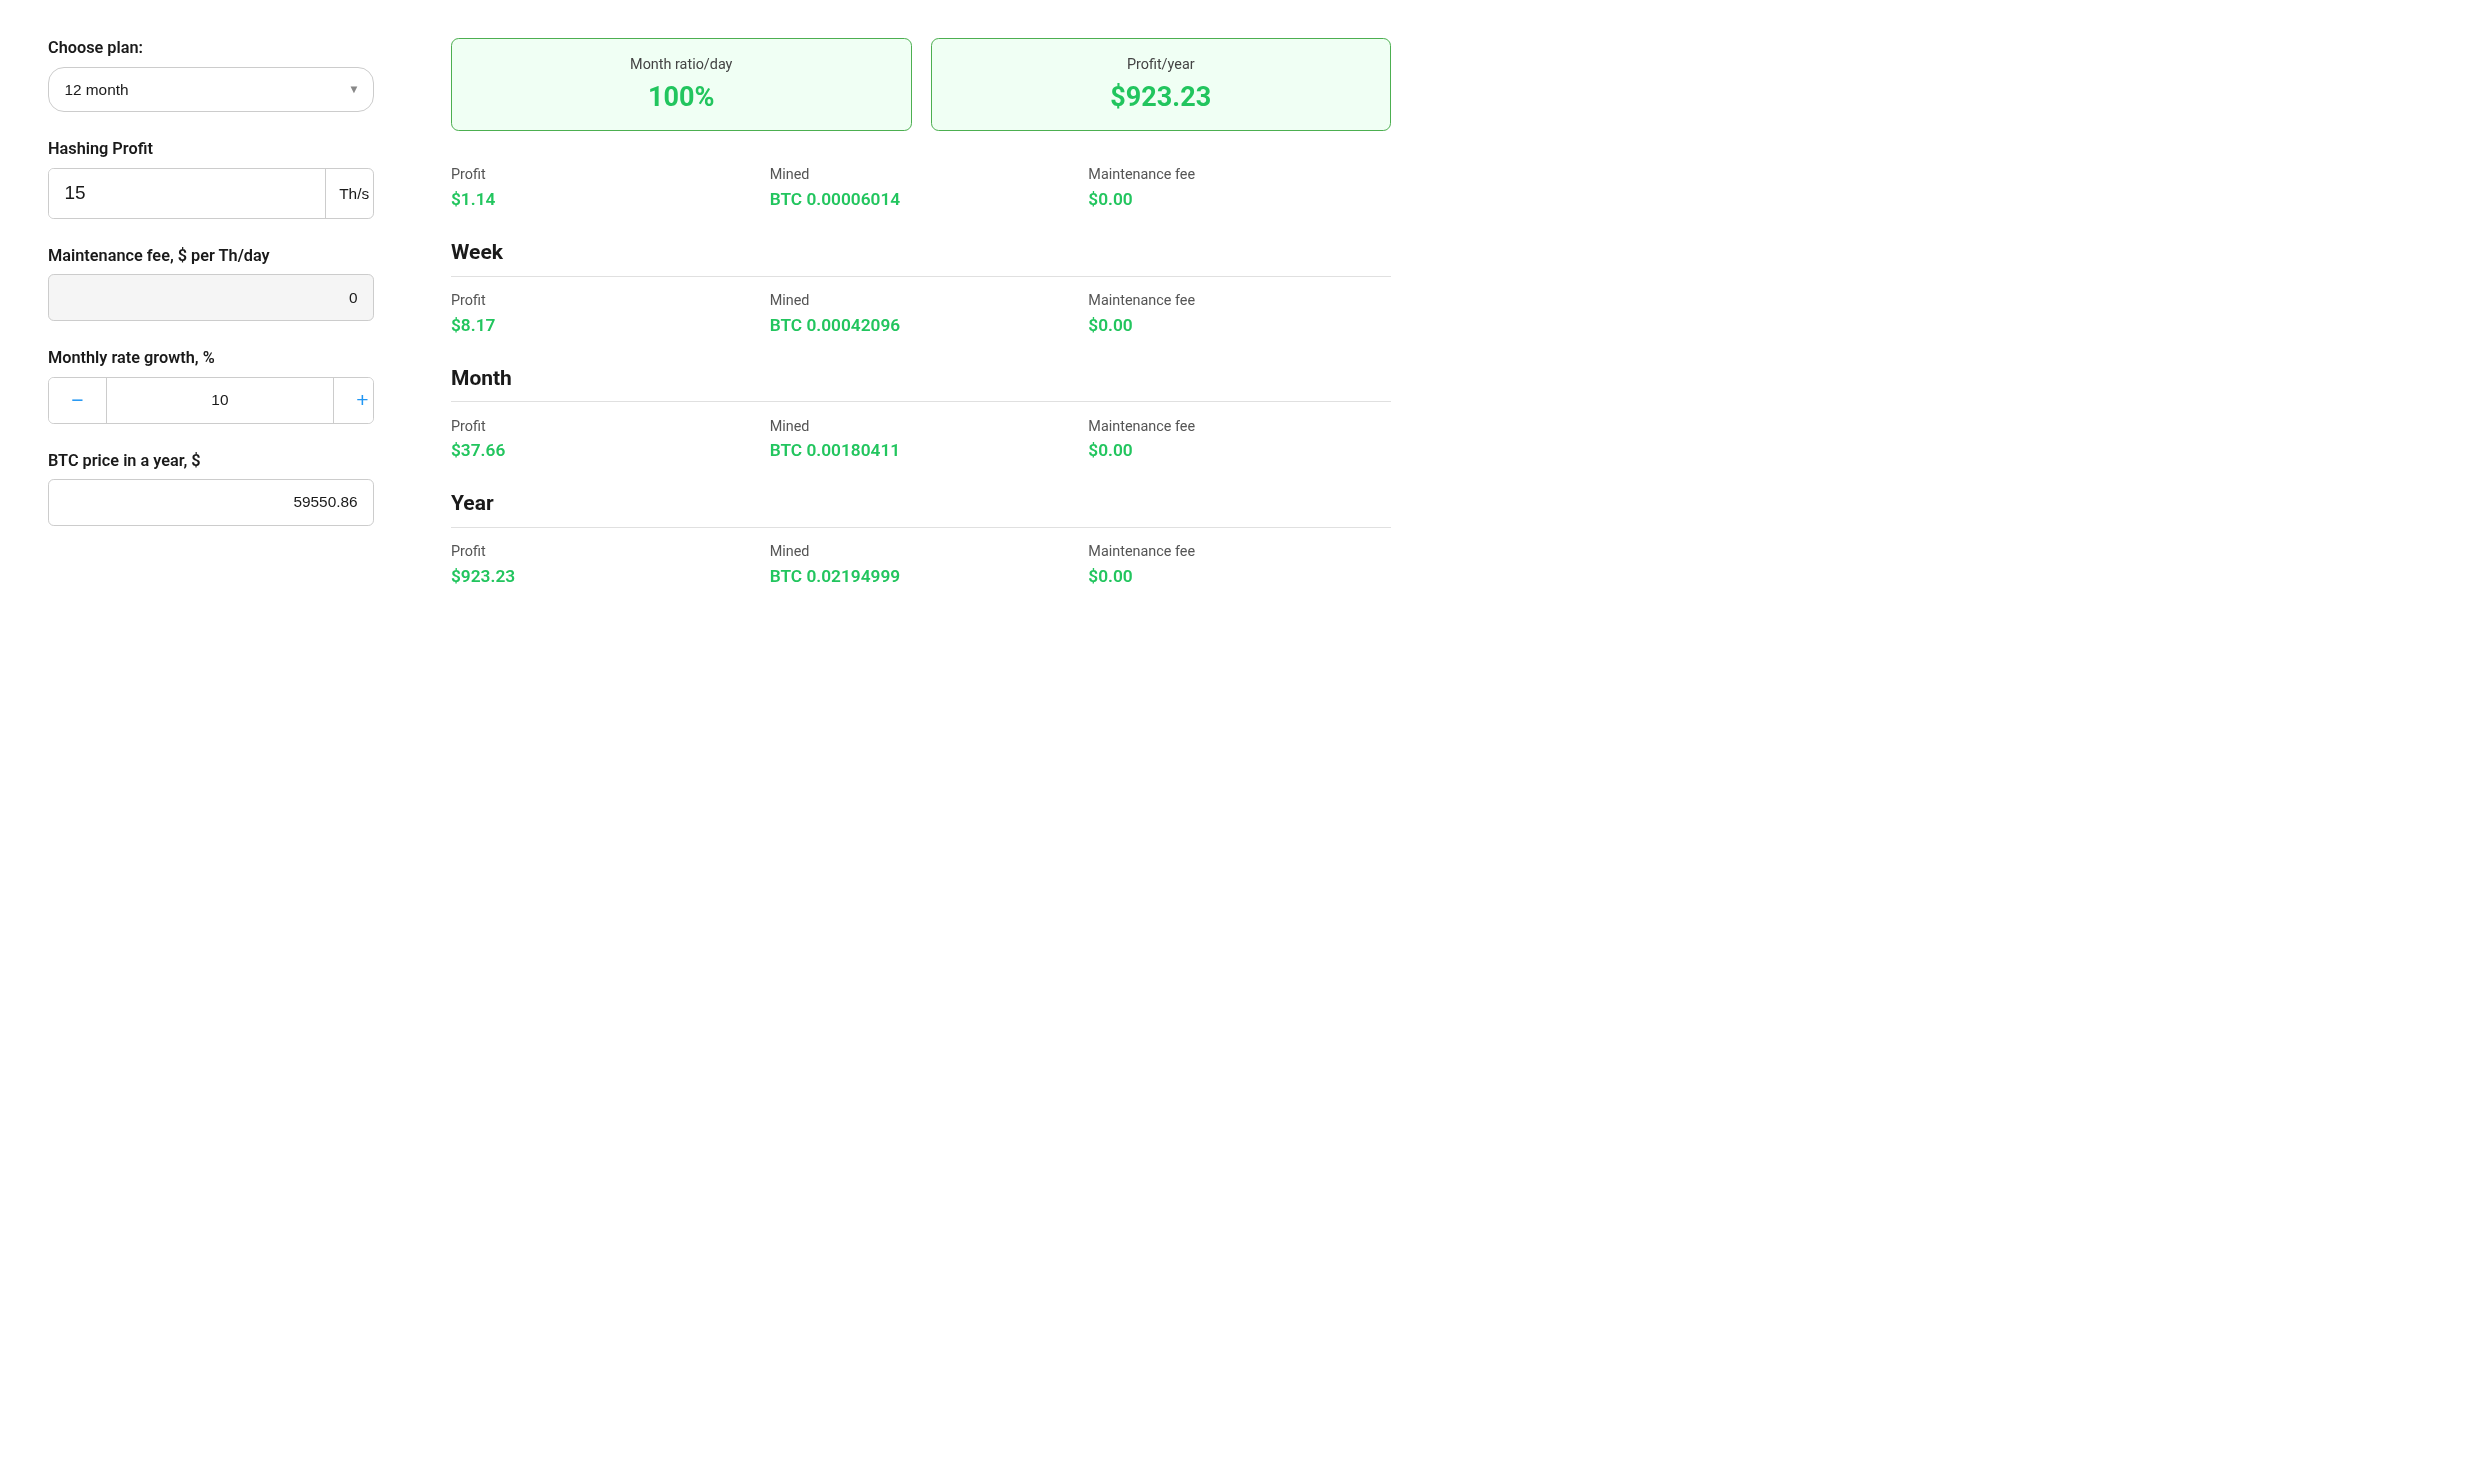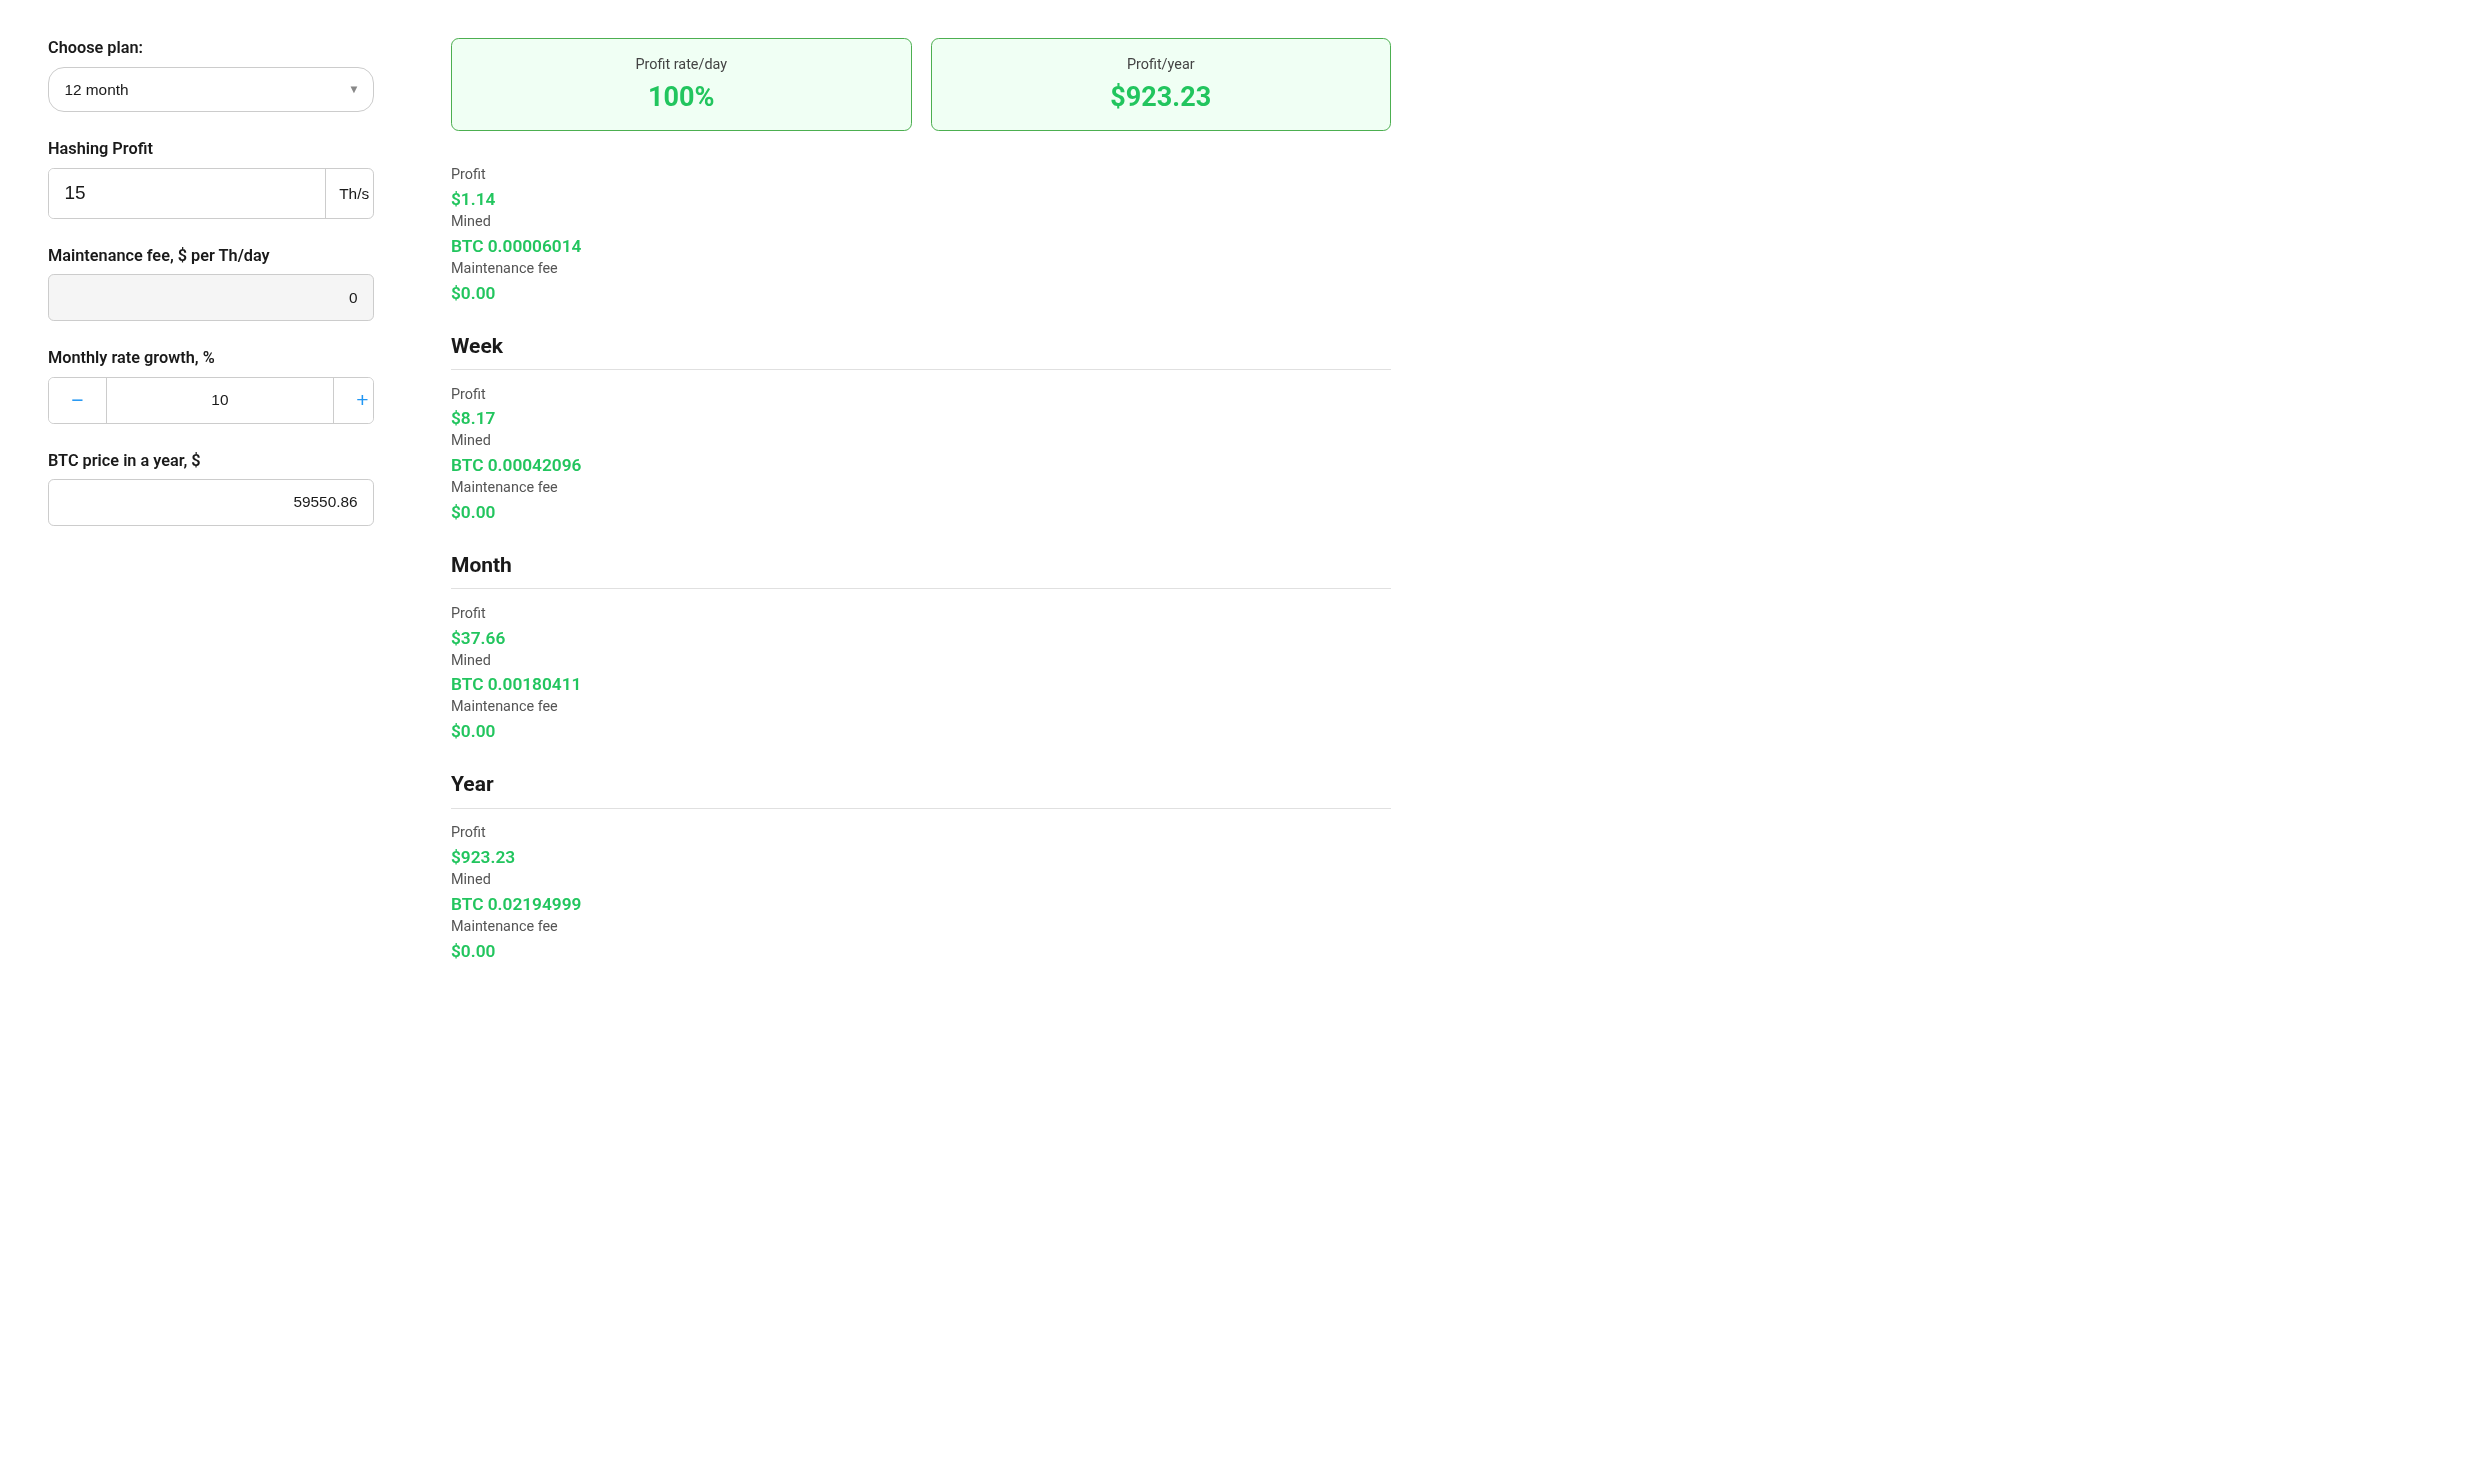--- a/index.html
+++ b/index.html
@@ -169,22 +169,21 @@
     .period-title {
       font-size: 21px;
       font-weight: 700;
       color: #1a1a1a;
       padding-bottom: 11.5px;
       border-bottom: 1.4px solid #e0e0e0;
       margin-bottom: 15.4px;
     }
     .period-stats {
       display: flex;
-      gap: 4px;
-      flex-direction: column;
+      gap: 16px;
     }
     .stat-item {
       flex: 1;
     }
     .stat-label {
       font-size: 14.4px;
       color: #555;
       margin-bottom: 5.8px;
     }
     .stat-value {
@@ -246,21 +245,21 @@
       <span class="field-label">BTC price in a year, $</span>
       <input type="text" class="input-field" value="59550.86" style="">
     </div>
 
   </div>
 
   <div class="right-panel">
 
     <div class="summary-cards">
       <div class="summary-card">
-        <div class="card-label">Profit rate/day</div>
+        <div class="card-label">Month ratio/day</div>
         <div class="card-value">100%</div>
       </div>
       <div class="summary-card">
         <div class="card-label">Profit/year</div>
         <div class="card-value">$923.23</div>
       </div>
     </div>
 
     <div id="periods-container">
         <div class="period-section">

